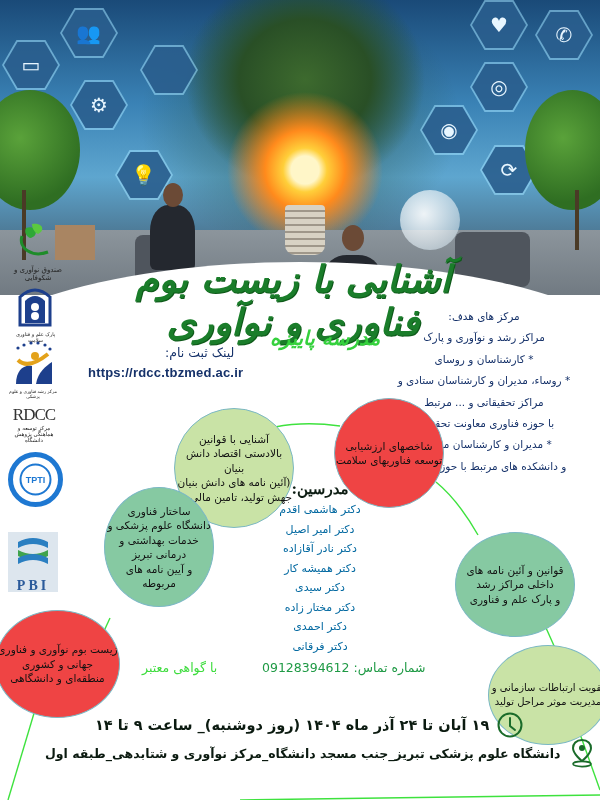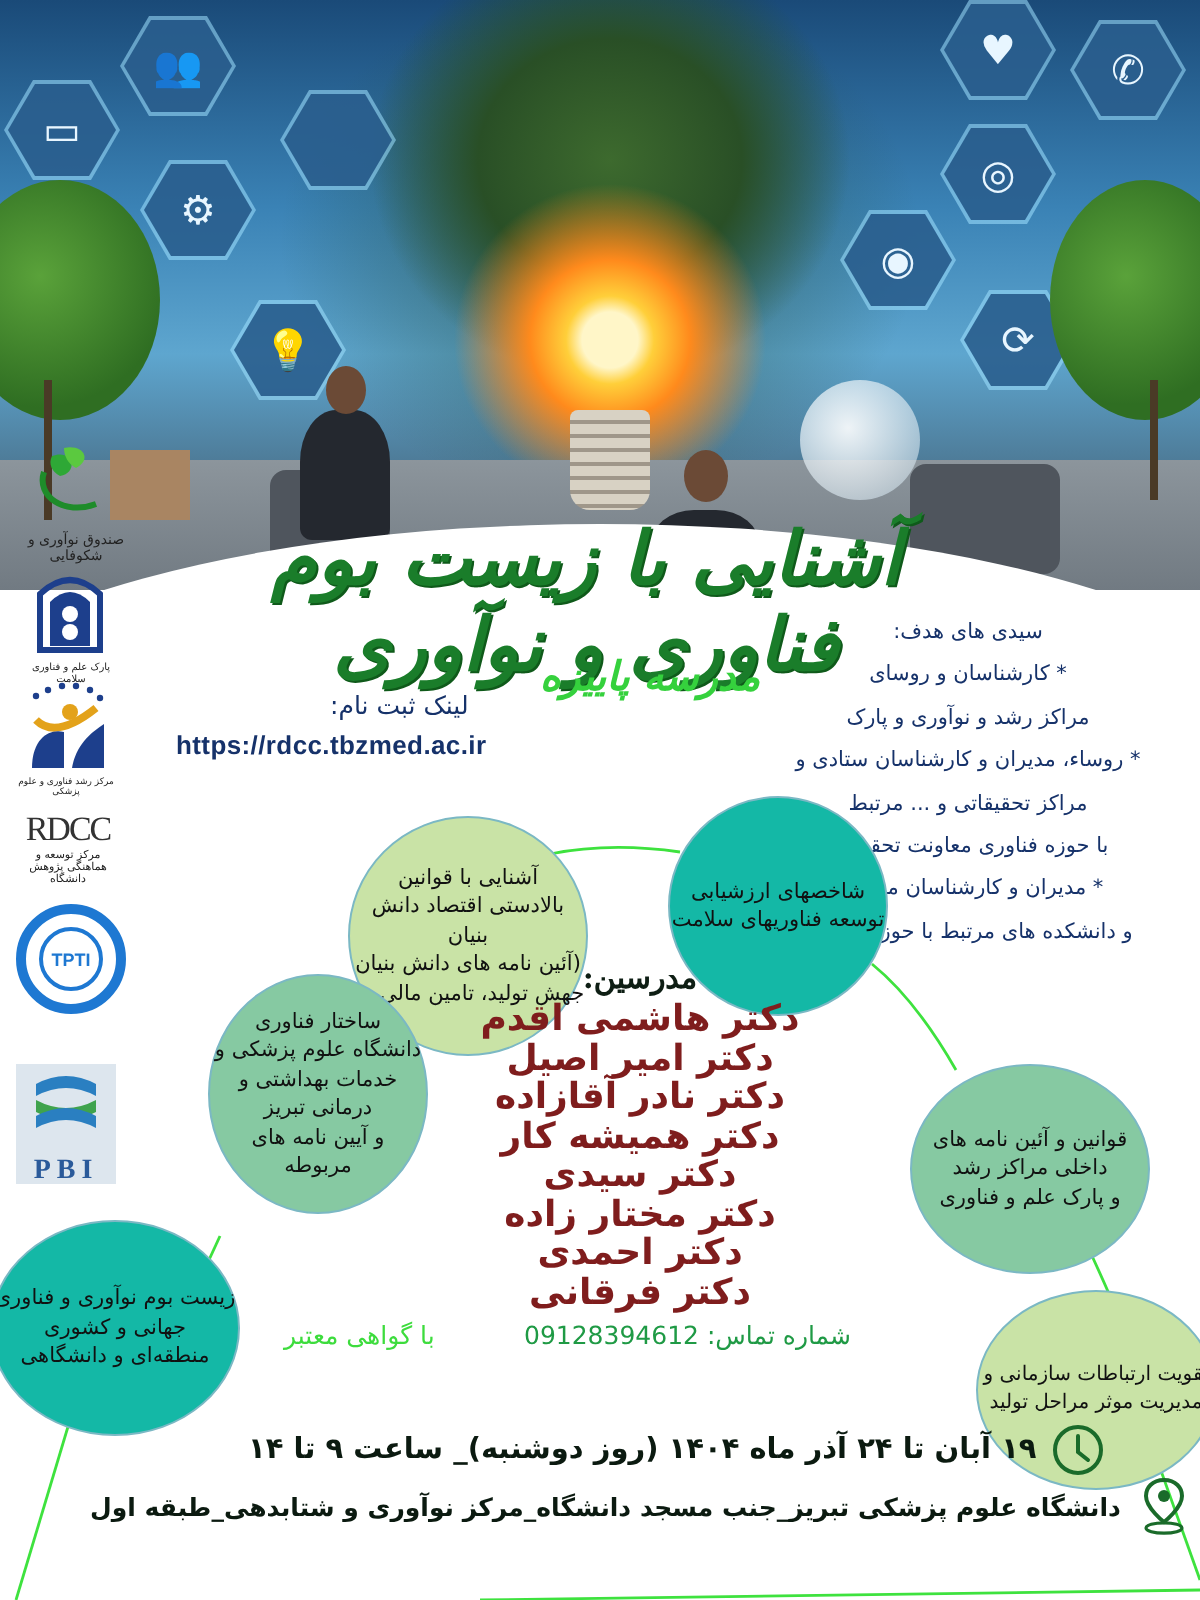--- a/index.html
+++ b/index.html
@@ -84,34 +84,34 @@
     position: absolute; border-radius: 50%;
     border: 1.3px solid #7bb8c4;
     display: flex; align-items: center; justify-content: center;
     text-align: center; direction: rtl;
   }
   .circle span {
     font-size: 10.5px; line-height: 14.5px; color: #111; white-space: pre-line;
     font-family: "DejaVu Sans", sans-serif; letter-spacing: -0.3px;
   }
   .c-light { background: #c9e3a6; }
-  .c-mid   { background: #14b8a6; }
+  .c-mid   { background: #ef4444; }
   .c-teal  { background: #86c9a2; }
 
   svg#connectors { position: absolute; left: 0; top: 0; width: 600px; height: 800px; pointer-events: none; }
 
   
   #instructors { left: 240px; top: 480px; width: 160px; text-align: center; direction: rtl; }
   #instructors .head-t { font-family: "DejaVu Serif", serif; font-weight: bold; font-size: 15px; color: #0e1e14; margin-bottom: 2px; }
-  #instructors .name { font-size: 18px; font-weight: bold; color: #7f1d1d; line-height: 19.5px; }
+  #instructors .name { font-size: 11px; font-weight: normal; color: #0369a1; line-height: 19.5px; }
 
   #contact { left: 262px; top: 660px; font-size: 12.5px; color: #1f9a45; direction: rtl; }
   #cert { left: 142px; top: 660px; font-size: 12.5px; color: #3ddc3d; direction: rtl; }
 
-  #date-row { left: 95px; top: 712px; display: flex; align-items: center; gap: 8px; margin-left: 29px; }
+  #date-row { left: 95px; top: 712px; display: flex; align-items: center; gap: 8px; }
   #date-text { font-size: 14.5px; font-weight: bold; color: #0b1a10; direction: rtl; }
   #loc-row { left: 45px; top: 738px; display: flex; align-items: center; gap: 10px; }
   #loc-text { font-size: 12.5px; font-weight: bold; color: #0b1a10; direction: rtl; letter-spacing: -0.3px; }
 </style>
 </head>
 <body>
 
 <div id="hero" class="abs">
   <div class="hex" style="left:60px;top:8px;"></div>
     <div class="hex-glyph" style="left:60px;top:8px;">👥</div>
@@ -212,23 +212,23 @@
     <path d="M10 18 Q25 26 40 18 L40 24 Q25 32 10 24 Z" fill="#3fa34d"></path>
     <path d="M10 26 Q25 18 40 26 L40 32 Q25 24 10 32 Z" fill="#2a7fc1"></path>
   </svg>
   <div style="font-size:14px;font-family:'Liberation Serif',serif;letter-spacing:3px;color:#2a5a9a;text-align:center;font-weight:bold;">PBI</div>
 </div>
 
 <div id="reg-label" class="abs">لینک ثبت نام:</div>
 <div id="reg-url" class="abs">https://rdcc.tbzmed.ac.ir</div>
 
 <div id="targets" class="abs">
-  <p>سیدی های هدف:</p>
+  <p>مرکز های هدف:</p>
+  <p>مراکز رشد و نوآوری و پارک</p>
   <p>* کارشناسان و روسای</p>
-  <p>مراکز رشد و نوآوری و پارک</p>
   <p>* روساء، مدیران و کارشناسان ستادی و</p>
   <p>مراکز تحقیقاتی و ... مرتبط</p>
   <p>با حوزه فناوری معاونت تحقیقات</p>
   <p>* مدیران و کارشناسان معاونتها</p>
   <p>و دانشکده های مرتبط با حوزه فناوری</p>
 </div>
 
 <svg id="connectors" viewBox="0 0 600 800">
   <g stroke="#3ee23e" stroke-width="1.4" fill="none">
     <path d="M275 427 Q305 421 340 426"></path>

